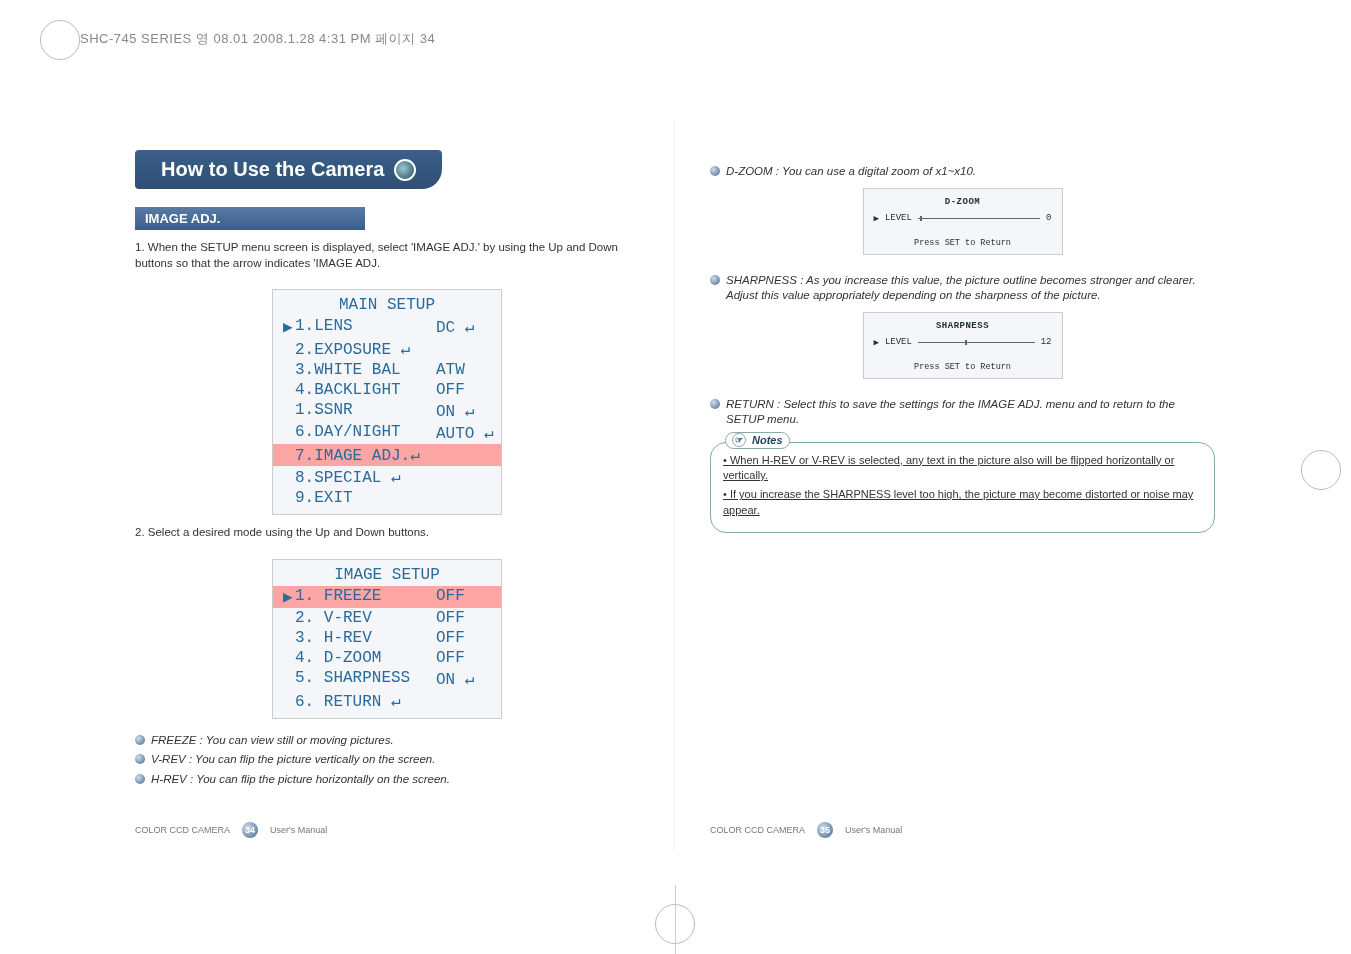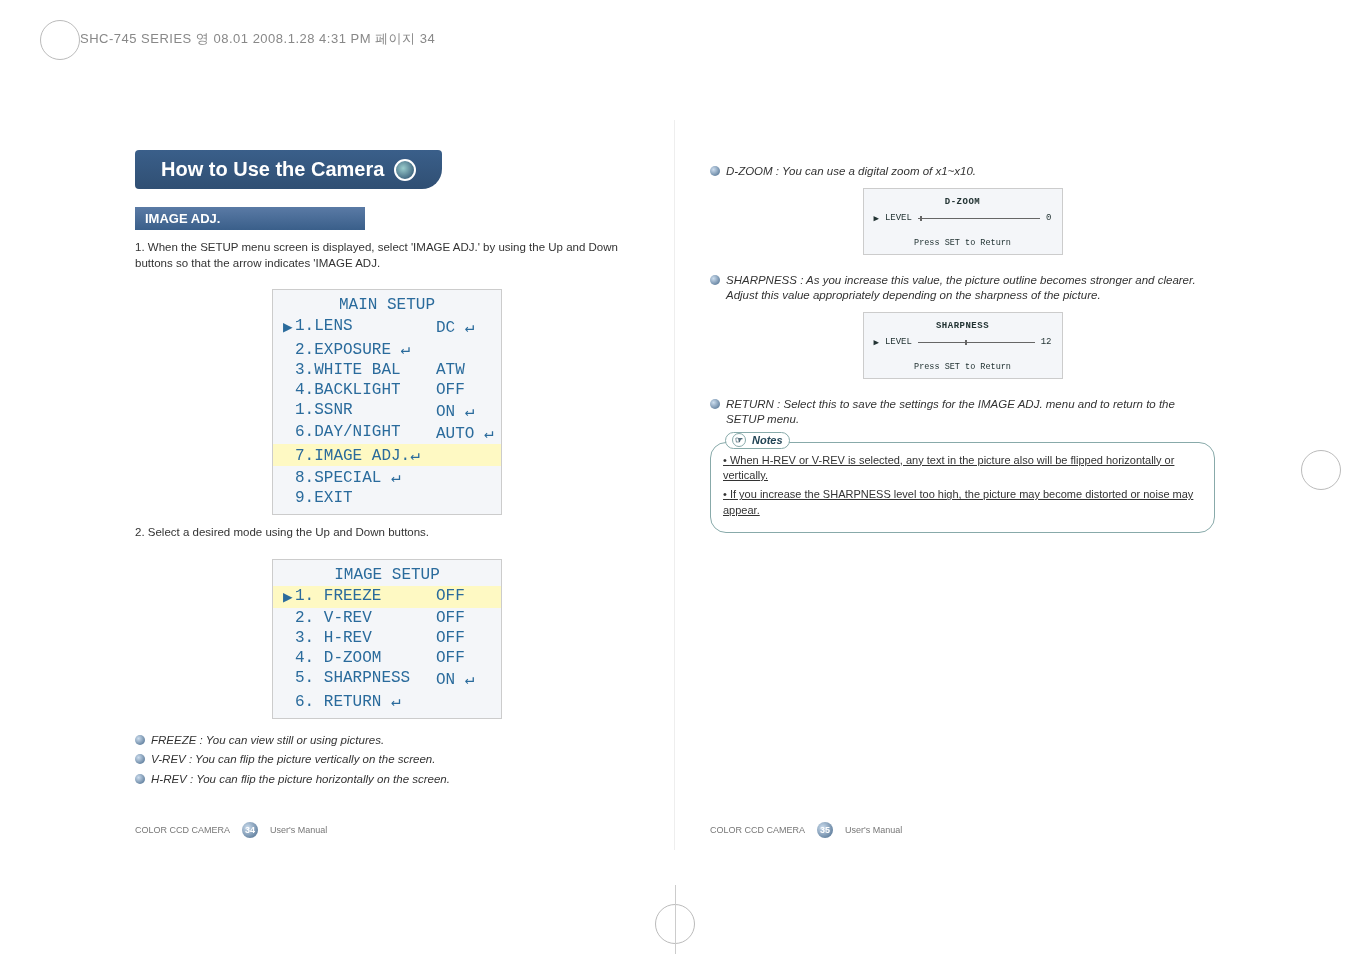--- a/index.html
+++ b/index.html
@@ -88,21 +88,21 @@
     padding: 6px 0;
     font-family: "Courier New", monospace;
     font-size: 16px;
     color: #2a6b9c;
   }
   .menu-title { text-align: center; margin-bottom: 2px; }
   .menu-row {
     display: flex;
     padding: 1px 10px;
   }
-  .menu-row.highlight { background: #fef9c3; }
+  .menu-row.highlight { background: #fca5a5; }
   .menu-row .arrow { width: 12px; color:#2a6b9c; }
   .menu-row .label { flex: 1; white-space: pre; }
   .menu-row .val   { width: 55px; text-align: left; white-space: pre; }
 
   .bullet-list { margin-top: 14px; font-style: italic; }
   .bullet-list .row {
     font-size: 11.5px;
     display: flex;
     align-items: flex-start;
     gap: 6px;
@@ -288,21 +288,21 @@
         <div class="menu-row">
           <span class="arrow"></span>
           <span class="label">6. RETURN ↵</span>
           <span class="val"></span>
         </div>
       </div>
 
     <div class="bullet-list" id="left-bullets">
         <div class="row">
           <span class="circ"></span>
-          <span>FREEZE : You can view still or using pictures.</span>
+          <span>FREEZE : You can view still or moving pictures.</span>
         </div>
         <div class="row">
           <span class="circ"></span>
           <span>V-REV : You can flip the picture vertically on the screen.</span>
         </div>
         <div class="row">
           <span class="circ"></span>
           <span>H-REV : You can flip the picture horizontally on the screen.</span>
         </div>
       </div>

